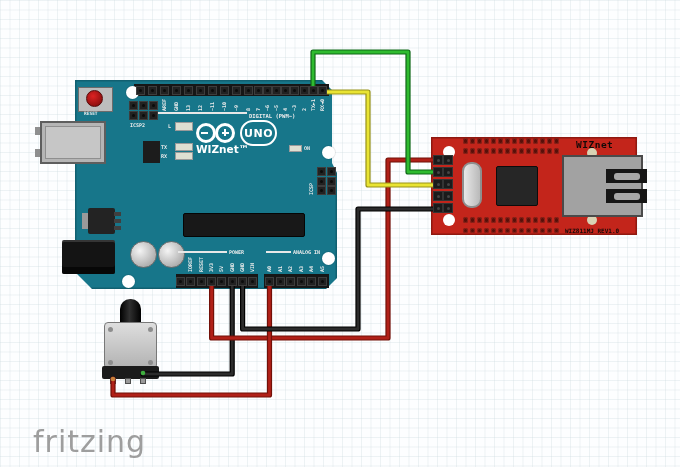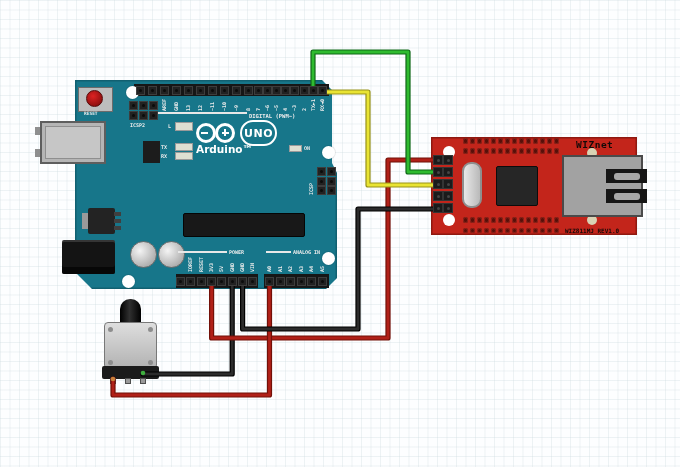--- a/index.html
+++ b/index.html
@@ -126,21 +126,21 @@
   <span id="lbl-tx" class="tlabel">TX</span>
   <div id="led-tx" class="led"></div>
   <span id="lbl-rx" class="tlabel">RX</span>
   <div id="led-rx" class="led"></div>
   <div id="ring1" class="ring"></div>
   <div id="ring2" class="ring"></div>
   <div id="minus"></div>
   <div id="plus-h"></div>
   <div id="plus-v"></div>
   <div id="uno-oval">UNO</div>
-  <span id="brand">Arduino™</span>
+  <span id="brand">WIZnet™</span>
   <div id="led-on" class="led"></div>
   <span id="lbl-on" class="tlabel">ON</span>
   <span id="lbl-icsp" class="tlabel vrot">ICSP</span>
   <div id="atmega"></div>
   <div id="reg-tab"></div>
   <div id="reg"></div>
   <div id="rl1" class="rleg"></div>
   <div id="rl2" class="rleg"></div>
   <div id="rl3" class="rleg"></div>
   <div id="cap1" class="cap"></div>
@@ -198,20 +198,21 @@
       <circle cx="313" cy="89" r="2.3" fill="#3fae3f"></circle>
       <circle cx="322" cy="91" r="2.3" fill="#3fae3f"></circle>
       <circle cx="438" cy="160" r="2.3" fill="#3fae3f"></circle>
       <circle cx="438" cy="172" r="2.3" fill="#3fae3f"></circle>
       <circle cx="438" cy="185" r="2.3" fill="#3fae3f"></circle>
       <circle cx="438" cy="209" r="2.3" fill="#3fae3f"></circle>
       <circle cx="143" cy="373" r="2.3" fill="#3fae3f"></circle>
       <circle cx="113" cy="379" r="2.3" fill="#c87f3a"></circle>
     </svg>
 
+  <span id="wm">fritzing</span>
 <div class="pin" style="left: 135.5px; top: 85.5px;"></div>
     <div class="pin" style="left: 147.5px; top: 85.5px;"></div>
     <div class="pin" style="left: 159.5px; top: 85.5px;"></div>
     <div class="pin" style="left: 171.5px; top: 85.5px;"></div>
     <div class="pin" style="left: 183.5px; top: 85.5px;"></div>
     <div class="pin" style="left: 195.5px; top: 85.5px;"></div>
     <div class="pin" style="left: 207.5px; top: 85.5px;"></div>
     <div class="pin" style="left: 219.5px; top: 85.5px;"></div>
     <div class="pin" style="left: 231.5px; top: 85.5px;"></div>
     <div class="pin" style="left: 243.5px; top: 85.5px;"></div>

